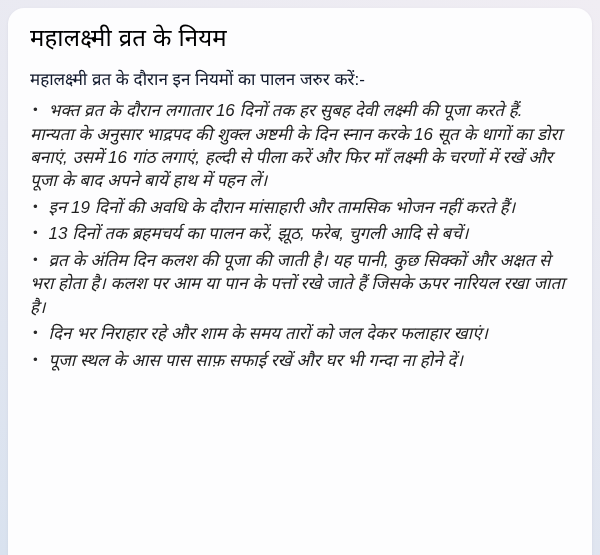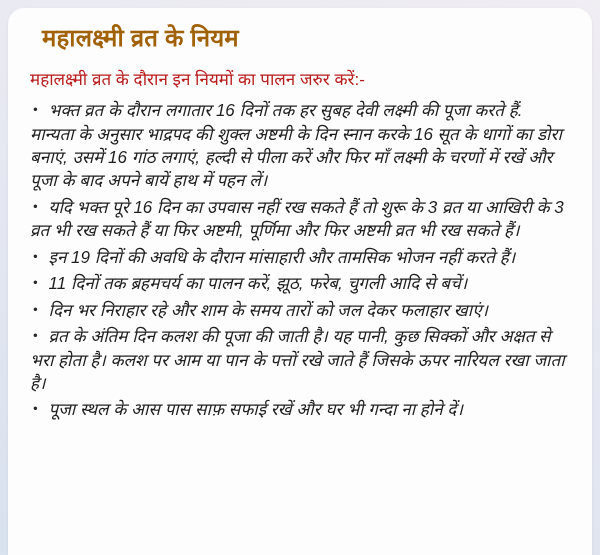--- a/index.html
+++ b/index.html
@@ -19,32 +19,32 @@
     left: 8px;
     right: 8px;
     bottom: 0;
     background: #fdfdfe;
     border-radius: 16px 16px 0 0;
     box-shadow: 0 1px 3px rgba(90, 90, 120, 0.10);
     padding: 16px 22px 10px 22px;
     box-sizing: border-box;
   }
   .page-title {
-    margin: 0 0 16px 12px;
+    margin: 0 0 16px 0;
     font-size: 24px;
     line-height: 1.15;
-    font-weight: bold;
-    color: #a16207;
+    font-weight: normal;
+    color: #000000;
     letter-spacing: 0.2px;
   }
   .intro {
     margin: 0 0 8px 0;
     font-size: 17px;
     line-height: 1.38;
-    color: #b91c1c;
+    color: #0f172a;
   }
   .rules {
     margin: 0;
     padding: 0;
     list-style: none;
   }
   .rule {
     margin: 0 0 3px 0;
     font-size: 17px;
     line-height: 1.38;
@@ -62,20 +62,19 @@
 </head>
 <body>
 
 <div class="card">
   <h1 class="page-title">महालक्ष्मी व्रत के नियम</h1>
 
   <p class="intro">महालक्ष्मी व्रत के दौरान इन नियमों का पालन जरुर करें:-</p>
 
   <ul class="rules">
     <li class="rule"><span class="dot">•</span><span>भक्त व्रत के दौरान लगातार 16 दिनों तक हर सुबह देवी लक्ष्मी की पूजा करते हैं. मान्यता के अनुसार भाद्रपद की शुक्ल अष्टमी के दिन स्नान करके 16 सूत के धागों का डोरा बनाएं, उसमें 16 गांठ लगाएं, हल्दी से पीला करें और फिर माँ लक्ष्मी के चरणों में रखें और पूजा के बाद अपने बायें हाथ में पहन लें।</span></li>
-    <li class="rule"><span class="dot">•</span><span>यदि भक्त पूरे 16  दिन का उपवास नहीं रख सकते हैं तो शुरू के 3 व्रत या आखिरी के 3 व्रत भी रख सकते हैं या फिर अष्टमी, पूर्णिमा और फिर अष्टमी व्रत भी रख सकते हैं।</span></li>
     <li class="rule"><span class="dot">•</span><span>इन 19 दिनों की अवधि के दौरान मांसाहारी और तामसिक भोजन नहीं करते हैं।</span></li>
-    <li class="rule"><span class="dot">•</span><span>11 दिनों तक ब्रहमचर्य का पालन करें, झूठ, फरेब, चुगली आदि से बचें।</span></li>
+    <li class="rule"><span class="dot">•</span><span>13 दिनों तक ब्रहमचर्य का पालन करें, झूठ, फरेब, चुगली आदि से बचें।</span></li>
+    <li class="rule"><span class="dot">•</span><span>व्रत के अंतिम दिन कलश की पूजा की जाती है। यह पानी, कुछ सिक्कों और अक्षत से भरा होता है। कलश पर आम या पान के पत्तों रखे जाते हैं जिसके ऊपर नारियल रखा जाता है।</span></li>
     <li class="rule"><span class="dot">•</span><span>दिन भर निराहार रहे और शाम के समय तारों को जल देकर फलाहार खाएं।</span></li>
-    <li class="rule"><span class="dot">•</span><span>व्रत के अंतिम दिन कलश की पूजा की जाती है। यह पानी, कुछ सिक्कों और अक्षत से भरा होता है। कलश पर आम या पान के पत्तों रखे जाते हैं जिसके ऊपर नारियल रखा जाता है।</span></li>
     <li class="rule"><span class="dot">•</span><span>पूजा स्थल के आस पास साफ़ सफाई रखें और घर भी गन्दा ना होने दें।</span></li>
   </ul>
 </div>
 
 </body></html>

